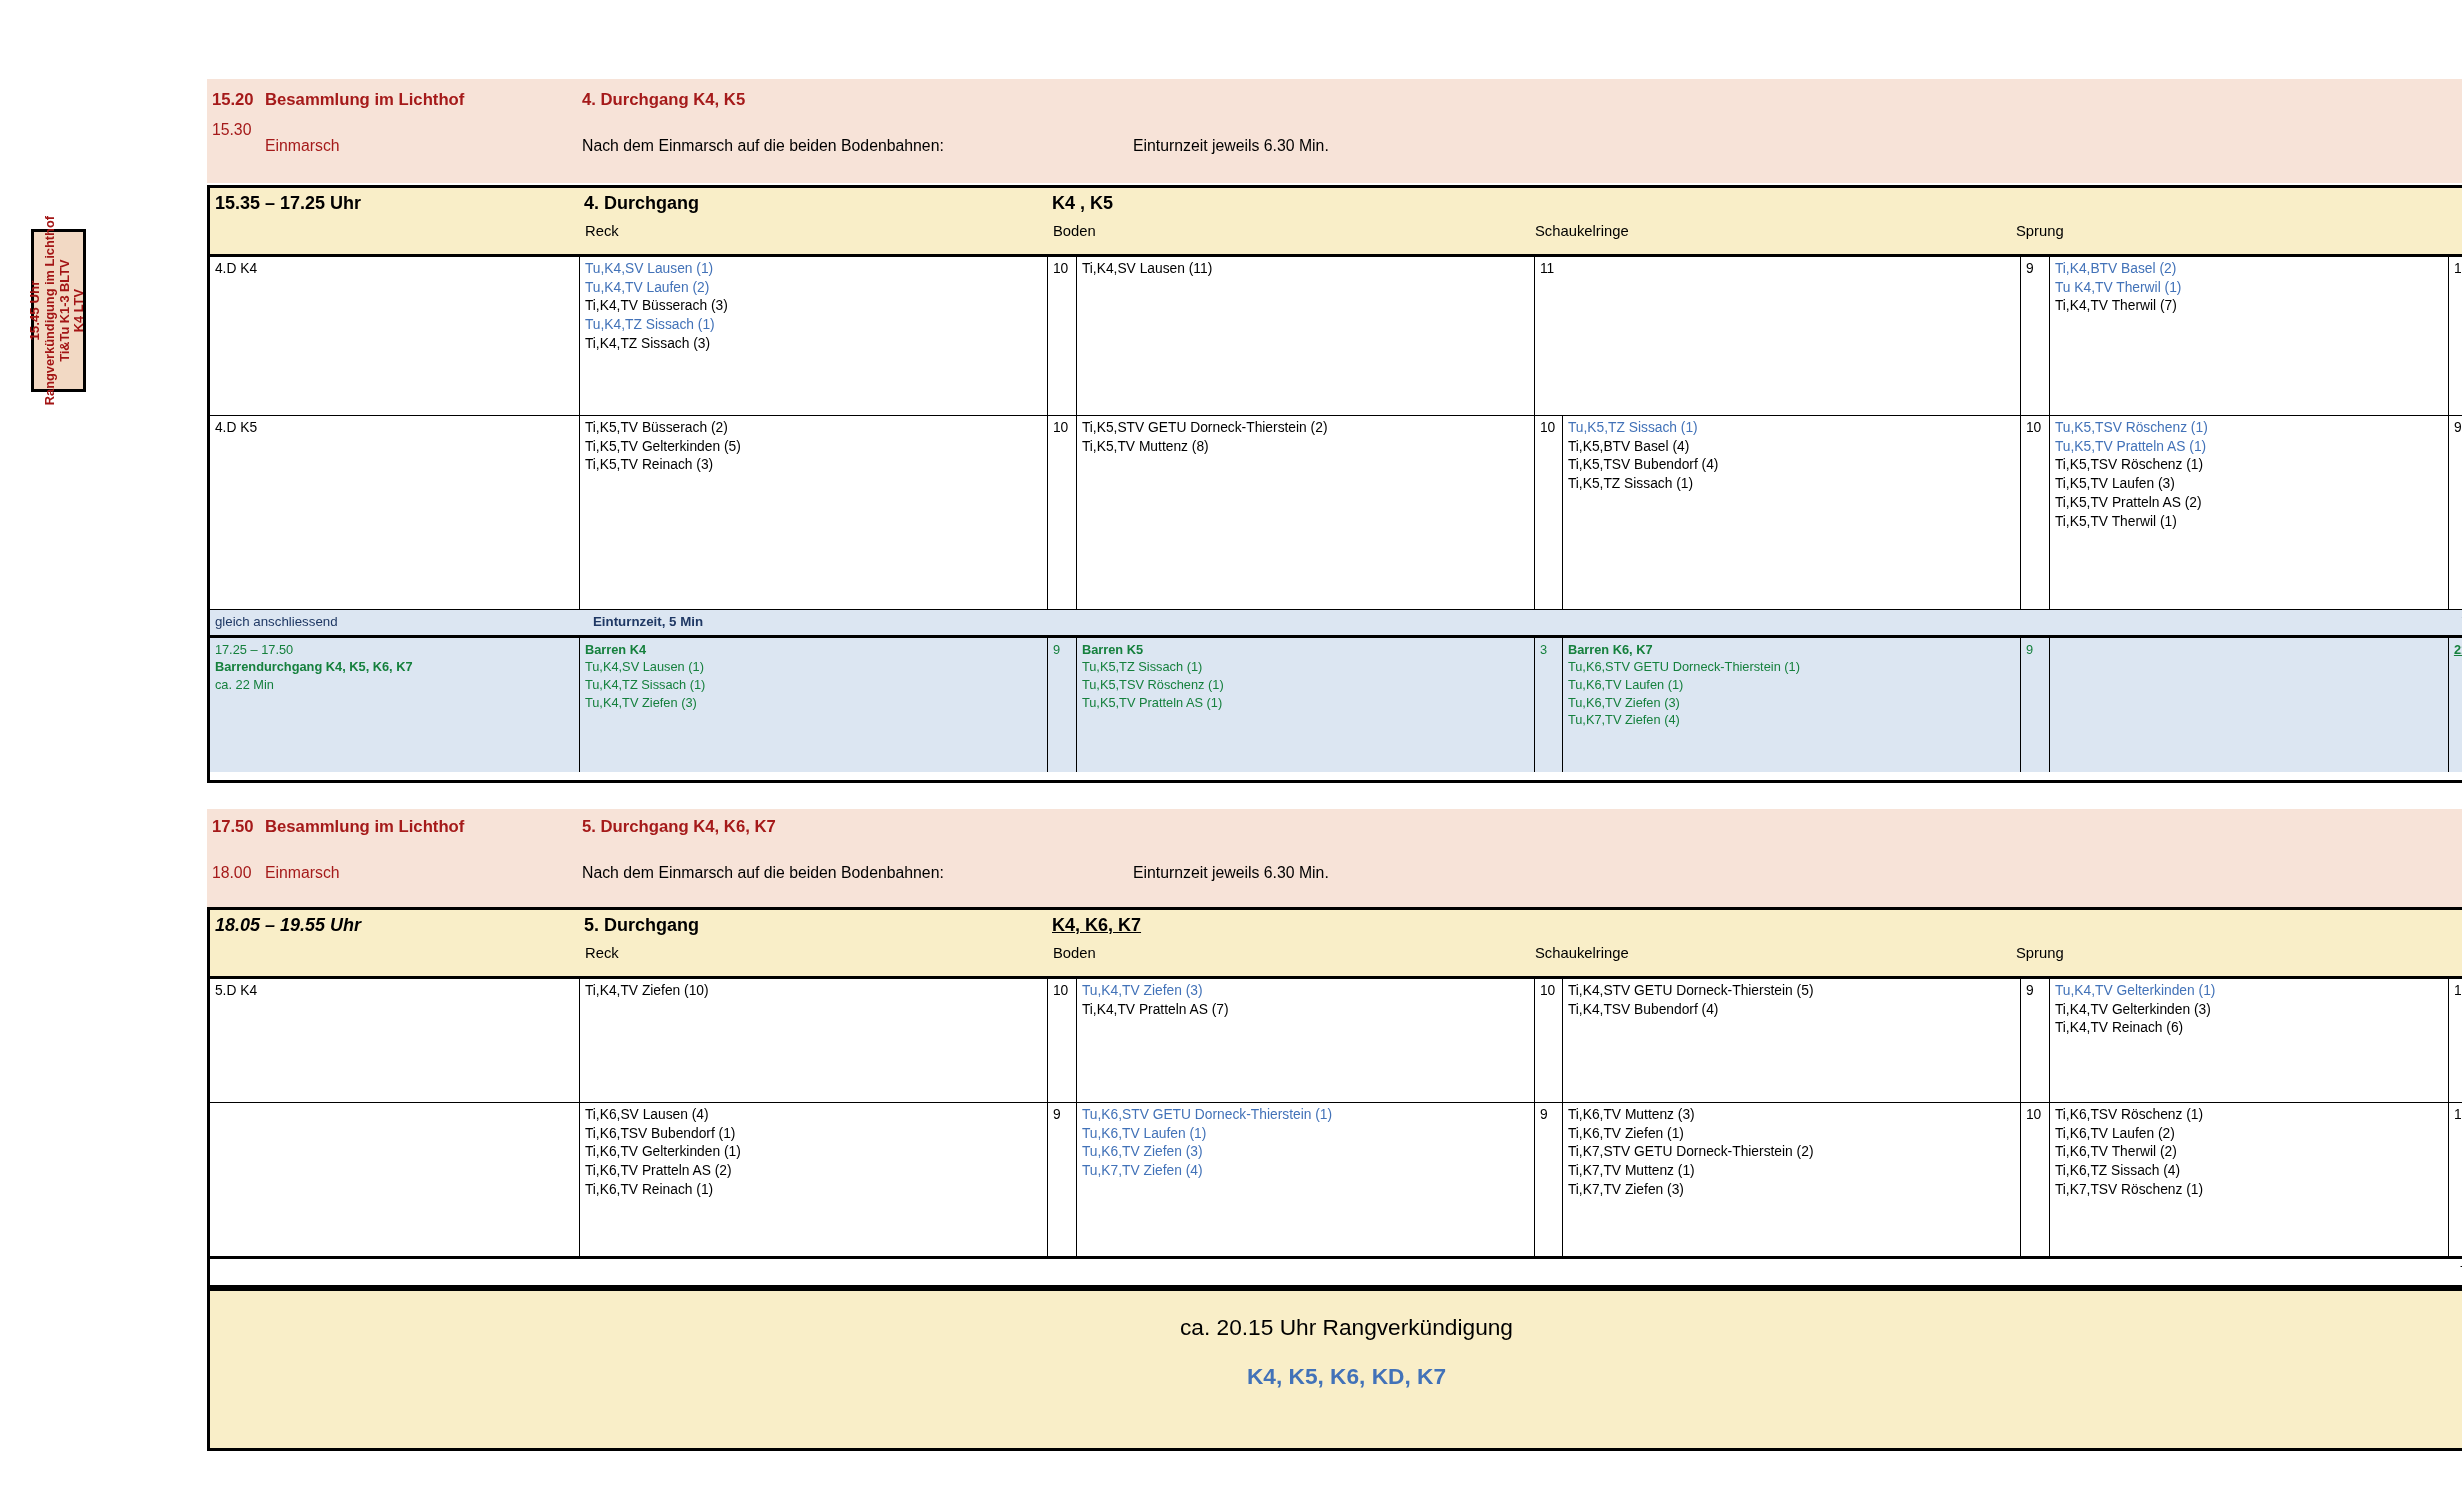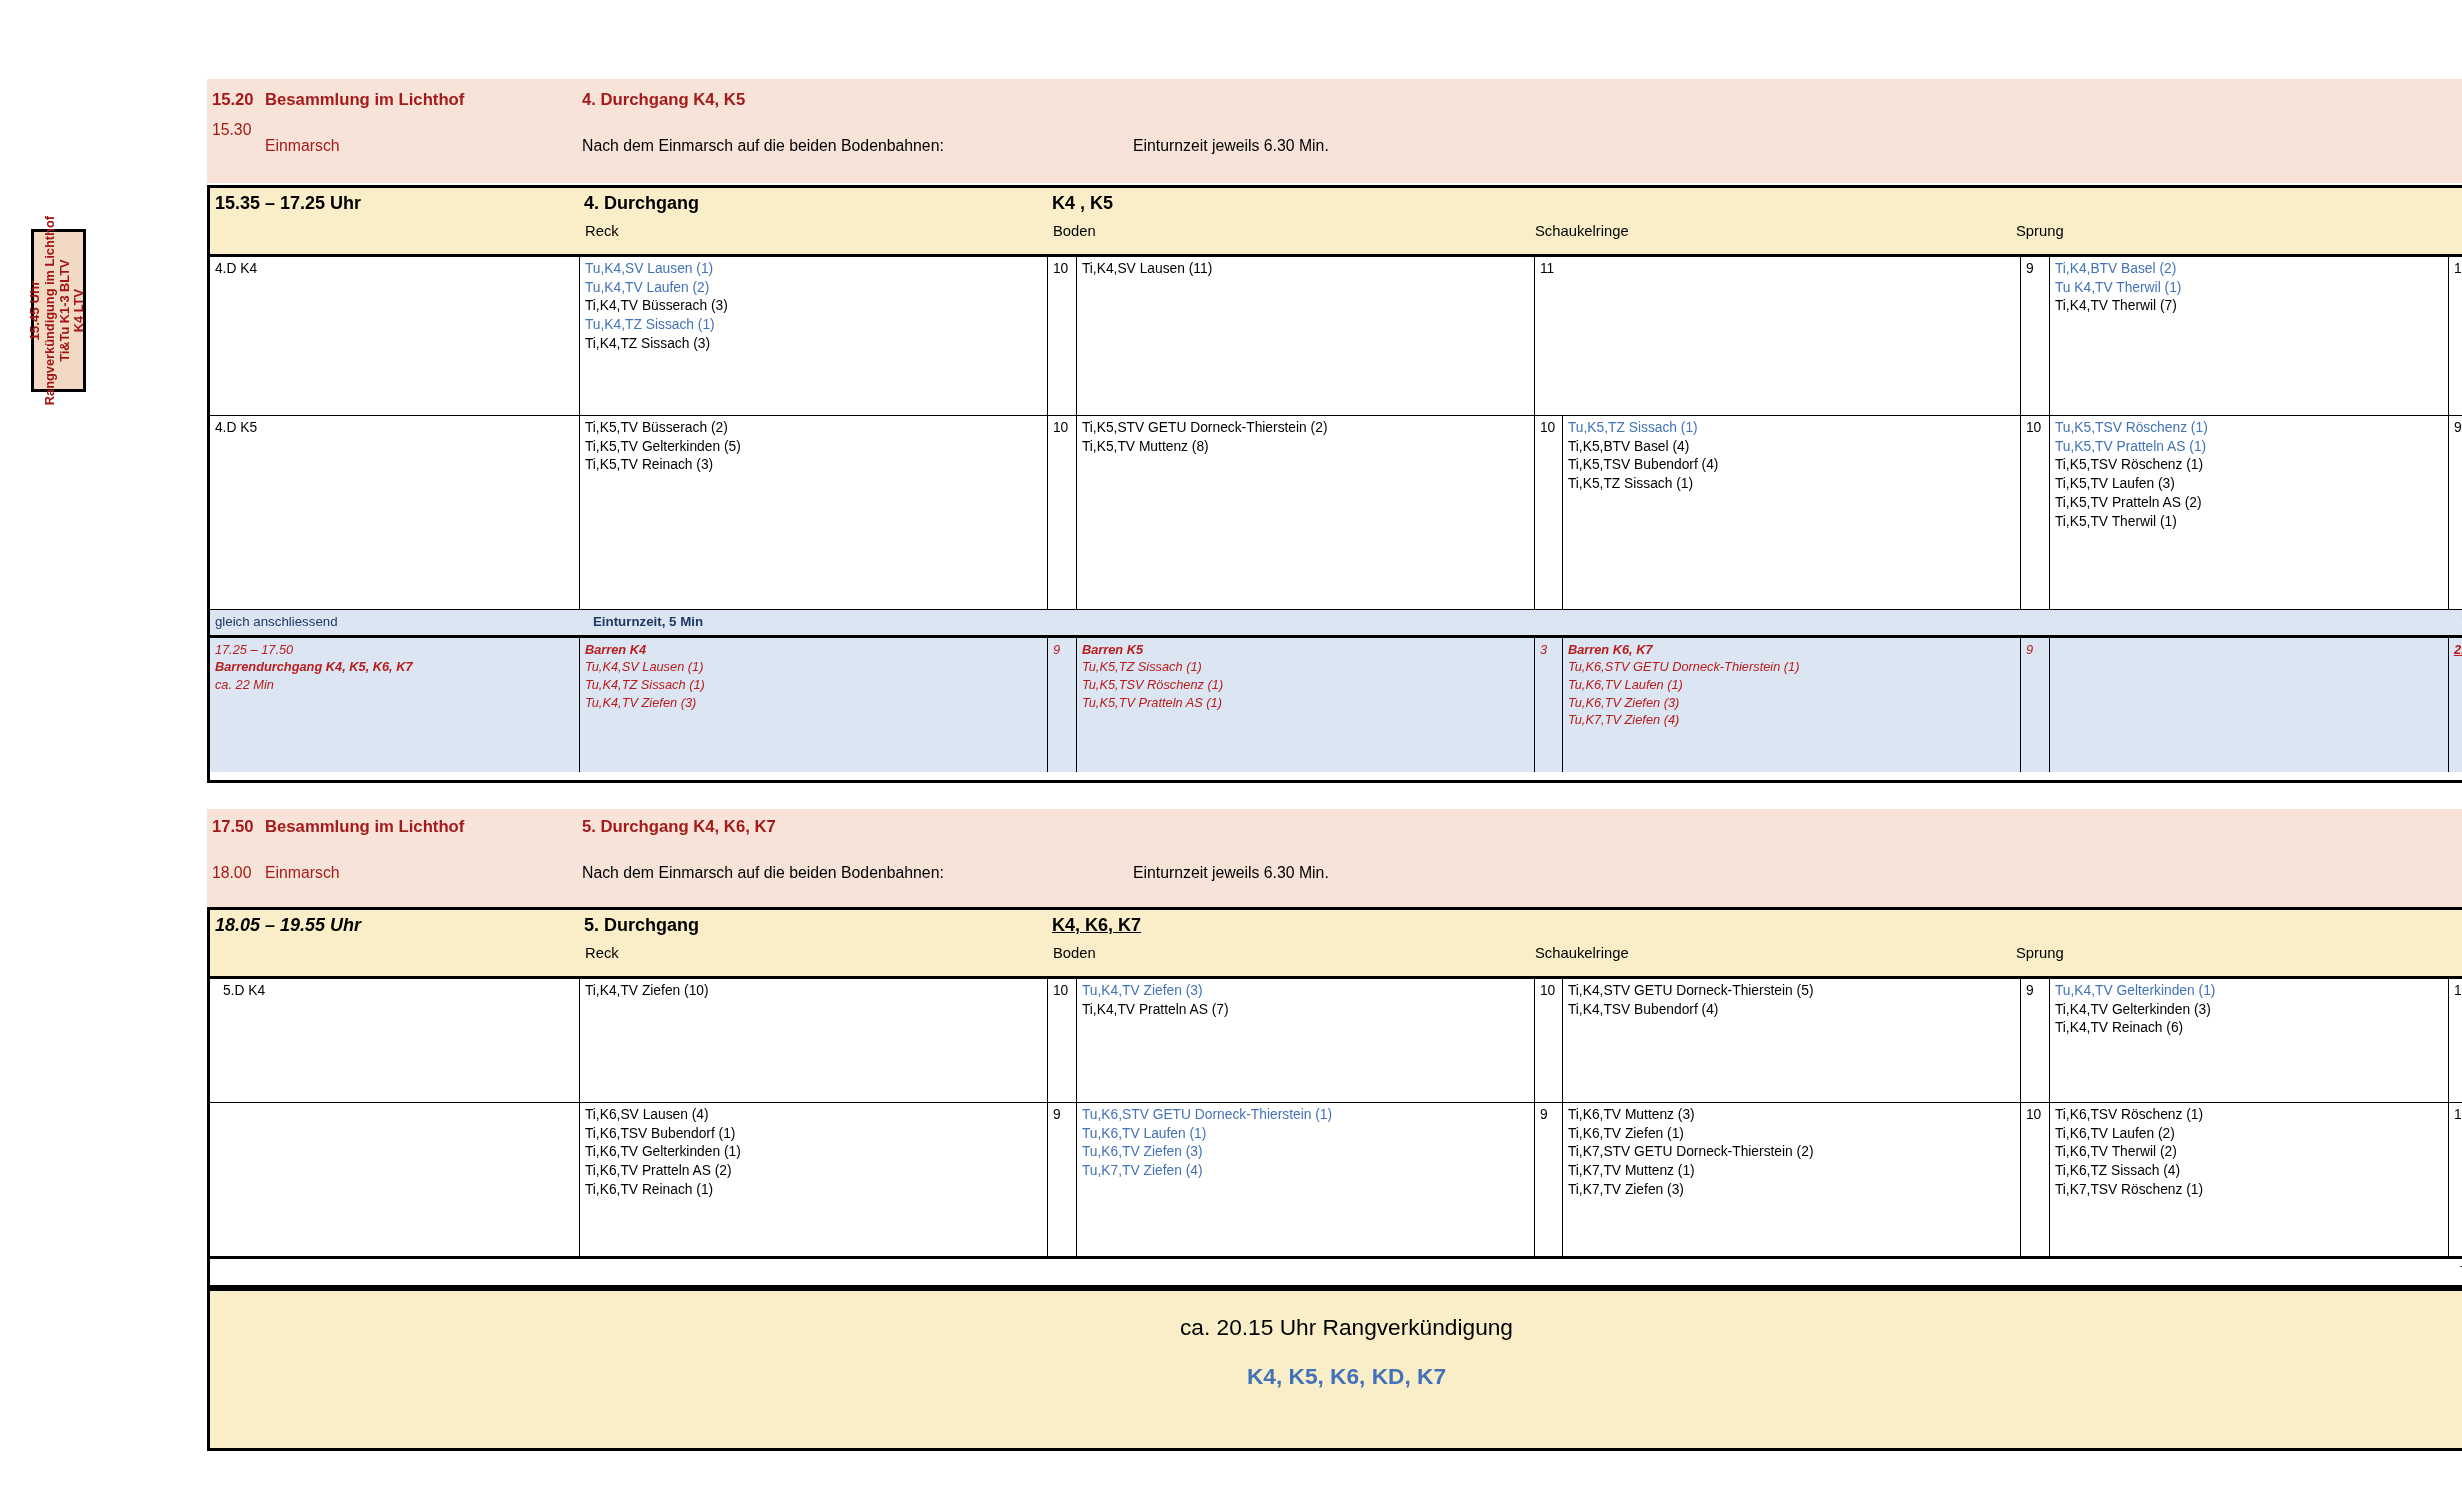--- a/index.html
+++ b/index.html
@@ -85,21 +85,21 @@
   .bluestrip {
     position:relative;
     background:#dce6f2;
     box-sizing:border-box;
     border-top:1.5px solid #000;
   }
   .bluestrip .it { position:absolute; white-space:nowrap; color:#1f3864; font-size:13.3px; }
   .bluestrip .b  { font-weight:bold; }
 
   .barrenrow { position:relative; background:#dce6f2; box-sizing:border-box; border-top:3.9px solid #000; }
-  .barrenrow .cell .ln { color:#b91c1c; font-size:12.8px; line-height:17.7px;font-style:italic; }
+  .barrenrow .cell .ln { color:#15803d; font-size:12.8px; line-height:17.7px; }
   .barrenrow .cell .ln.hd { font-weight:bold; }
   .barrenrow .cell .ln.u  { font-weight:bold; text-decoration:underline; }
 
   
   .totalstrip { position:relative; background:#fff; border-top:3.9px solid #000; box-sizing:border-box; }
   .totalstrip .t { position:absolute; right:6.9px; top:3.9px; font-size:14.8px; }
 
   
   #footer-box {
     position:absolute;
@@ -290,21 +290,21 @@
     <div class="big" style="left:4.9px; top:4.9px;font-style:italic;">18.05 – 19.55 Uhr</div>
     <div class="big" style="left:374px; top:4.9px;">5. Durchgang</div>
     <div class="big" style="left:842px; top:4.9px;text-decoration:underline;">K4, K6, K7</div>
     <div class="sub" style="left:375px;">Reck</div>
     <div class="sub" style="left:843px;">Boden</div>
     <div class="sub" style="left:1325px;">Schaukelringe</div>
     <div class="sub" style="left:1806px;">Sprung</div>
   </div>
 
   <div class="gr" style="height:123px;">
-    <div class="cell nolb" style="left:8px; width:369px;">
+    <div class="cell nolb" style="left:0; width:369px;">
       <div class="ln">5.D K4</div>
     </div>
     <div class="cell" style="left:369px; width:468px;">
       <div class="ln">Ti,K4,TV Ziefen (10)</div>
     </div>
     <div class="cell num" style="left:837px; width:28.6px;">
       <div class="ln">10</div>
     </div>
     <div class="cell" style="left:866px; width:458px;">
       <div class="ln tu">Tu,K4,TV Ziefen (3)</div>

